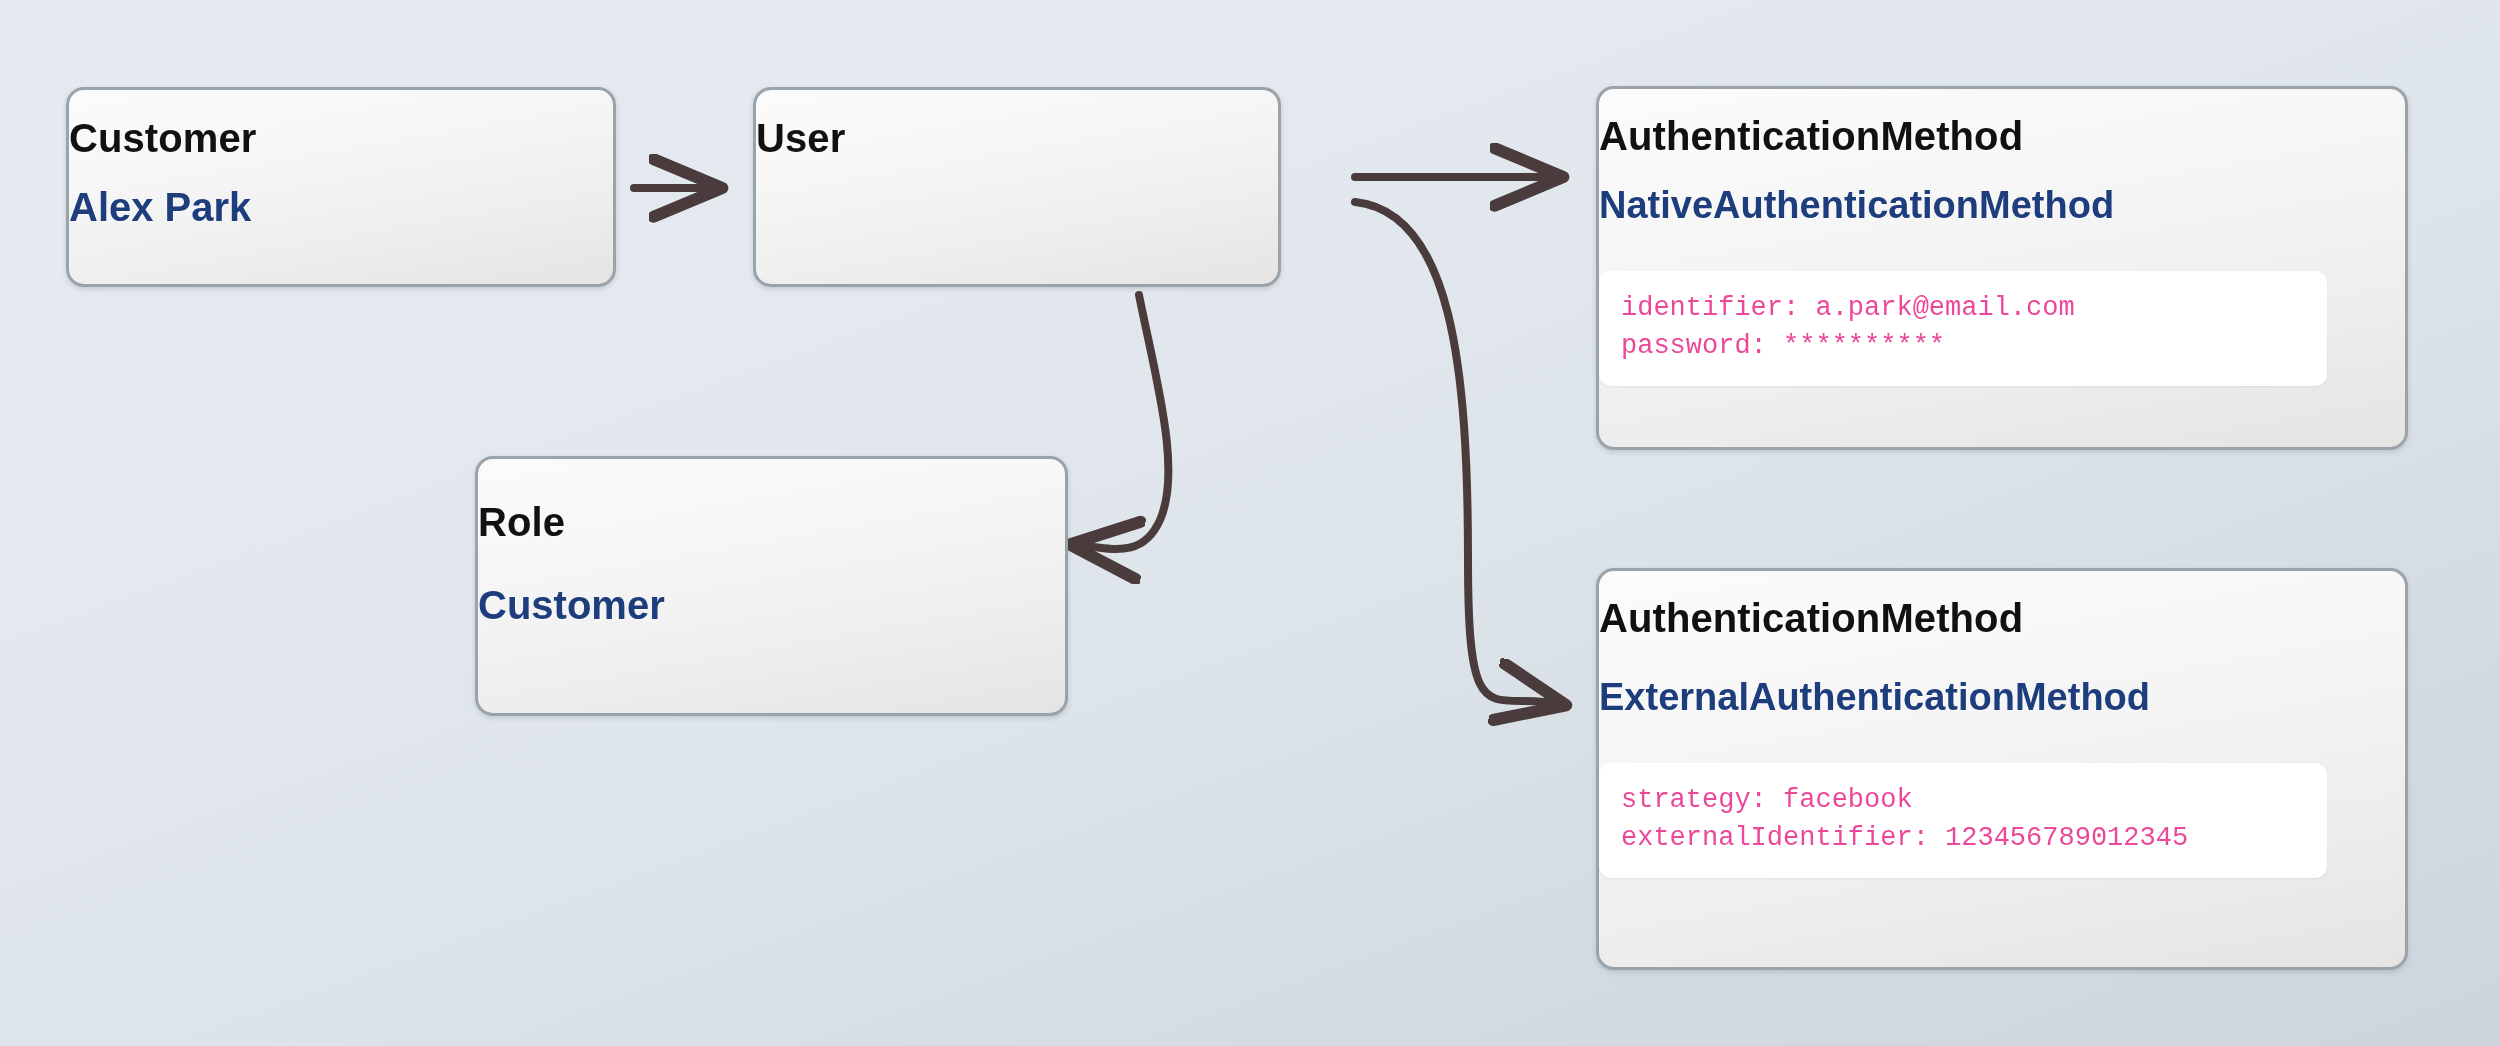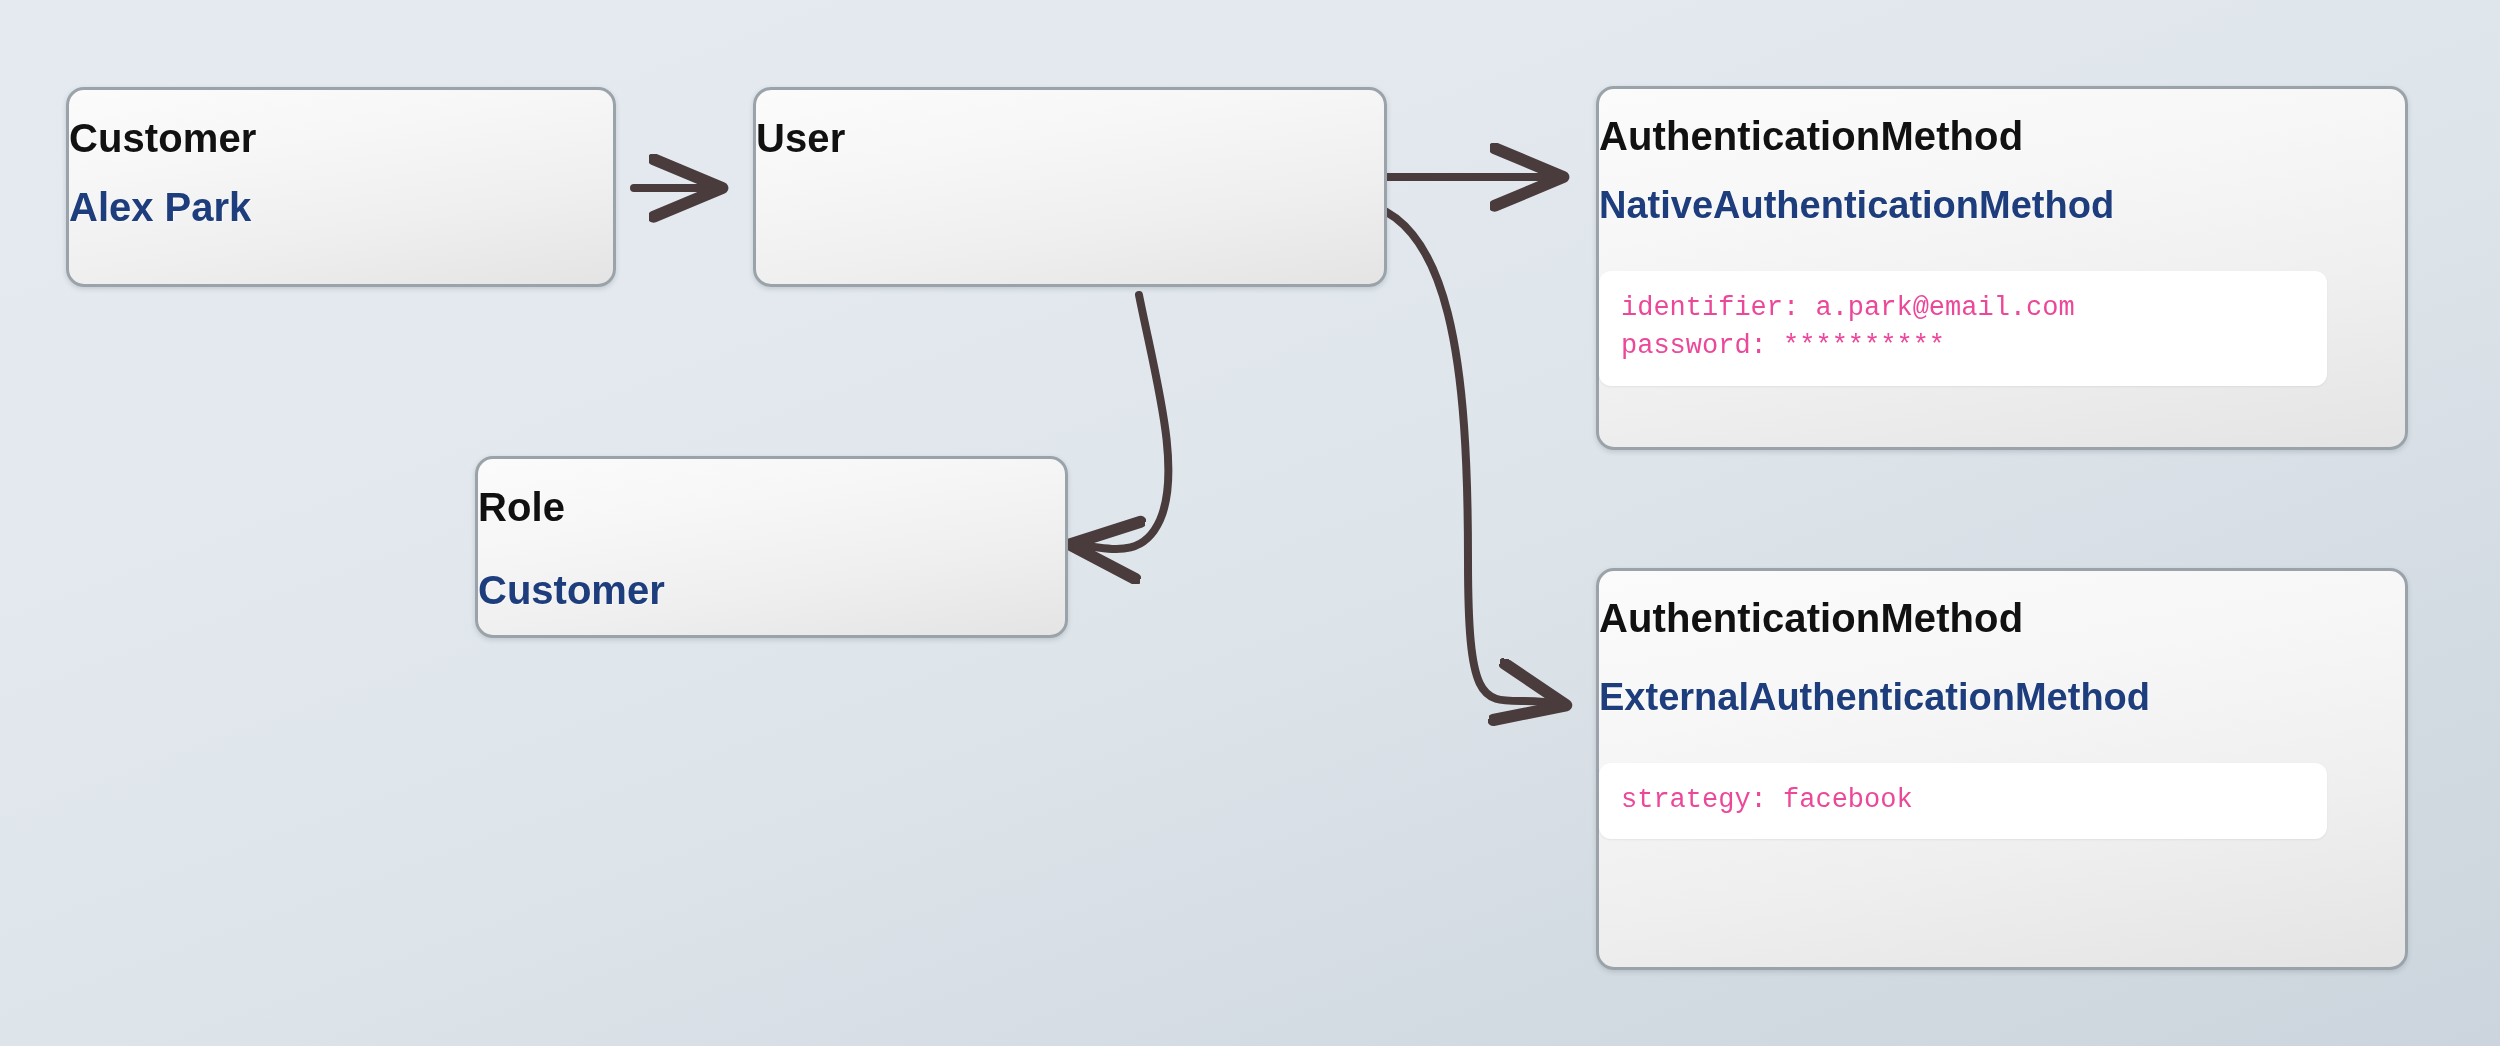--- a/index.html
+++ b/index.html
@@ -74,29 +74,29 @@
 
   
   #node-customer {
     left: 66px;  top: 87px;  width: 550px;  height: 200px;
     padding-top: 26px;
   }
   #node-customer .node-type { font-size: 40px; }
   #node-customer .node-name { font-size: 40px; margin-top: 24px; }
 
   #node-user {
-    left: 753px; top: 87px;  width: 634px;  height: 200px;
+    left: 753px; top: 87px;  width: 528px;  height: 200px;
     padding-top: 26px;
   }
   #node-user .node-type { font-size: 40px; }
   #node-user .node-name { font-size: 40px; margin-top: 38px; }
 
   #node-role {
-    left: 475px; top: 456px; width: 593px;  height: 182px;
-    padding-top: 26px;
+    left: 475px; top: 456px; width: 593px;  height: 260px;
+    padding-top: 41px;
   }
   #node-role .node-type { font-size: 40px; }
   #node-role .node-name { font-size: 40px; margin-top: 38px; }
 
   #node-native {
     left: 1596px; top: 86px; width: 812px; height: 364px;
     padding-top: 25px;
   }
   #node-native .node-type { font-size: 40px; }
   #node-native .node-name { font-size: 38px; margin-top: 25px; }
@@ -160,16 +160,17 @@
       <div class="attr-line">identifier: a.park@email.com</div>
       <div class="attr-line">password: **********</div>
     </div>
   </div>
 
   <div class="node" id="node-external">
     <div class="node-type">AuthenticationMethod</div>
     <div class="node-name">ExternalAuthenticationMethod</div>
     <div class="attr-box">
       <div class="attr-line">strategy: facebook</div>
+      <div class="attr-line">externalIdentifier: 123456789012345</div>
     </div>
   </div>
 
 </div>
 
 </body></html>

